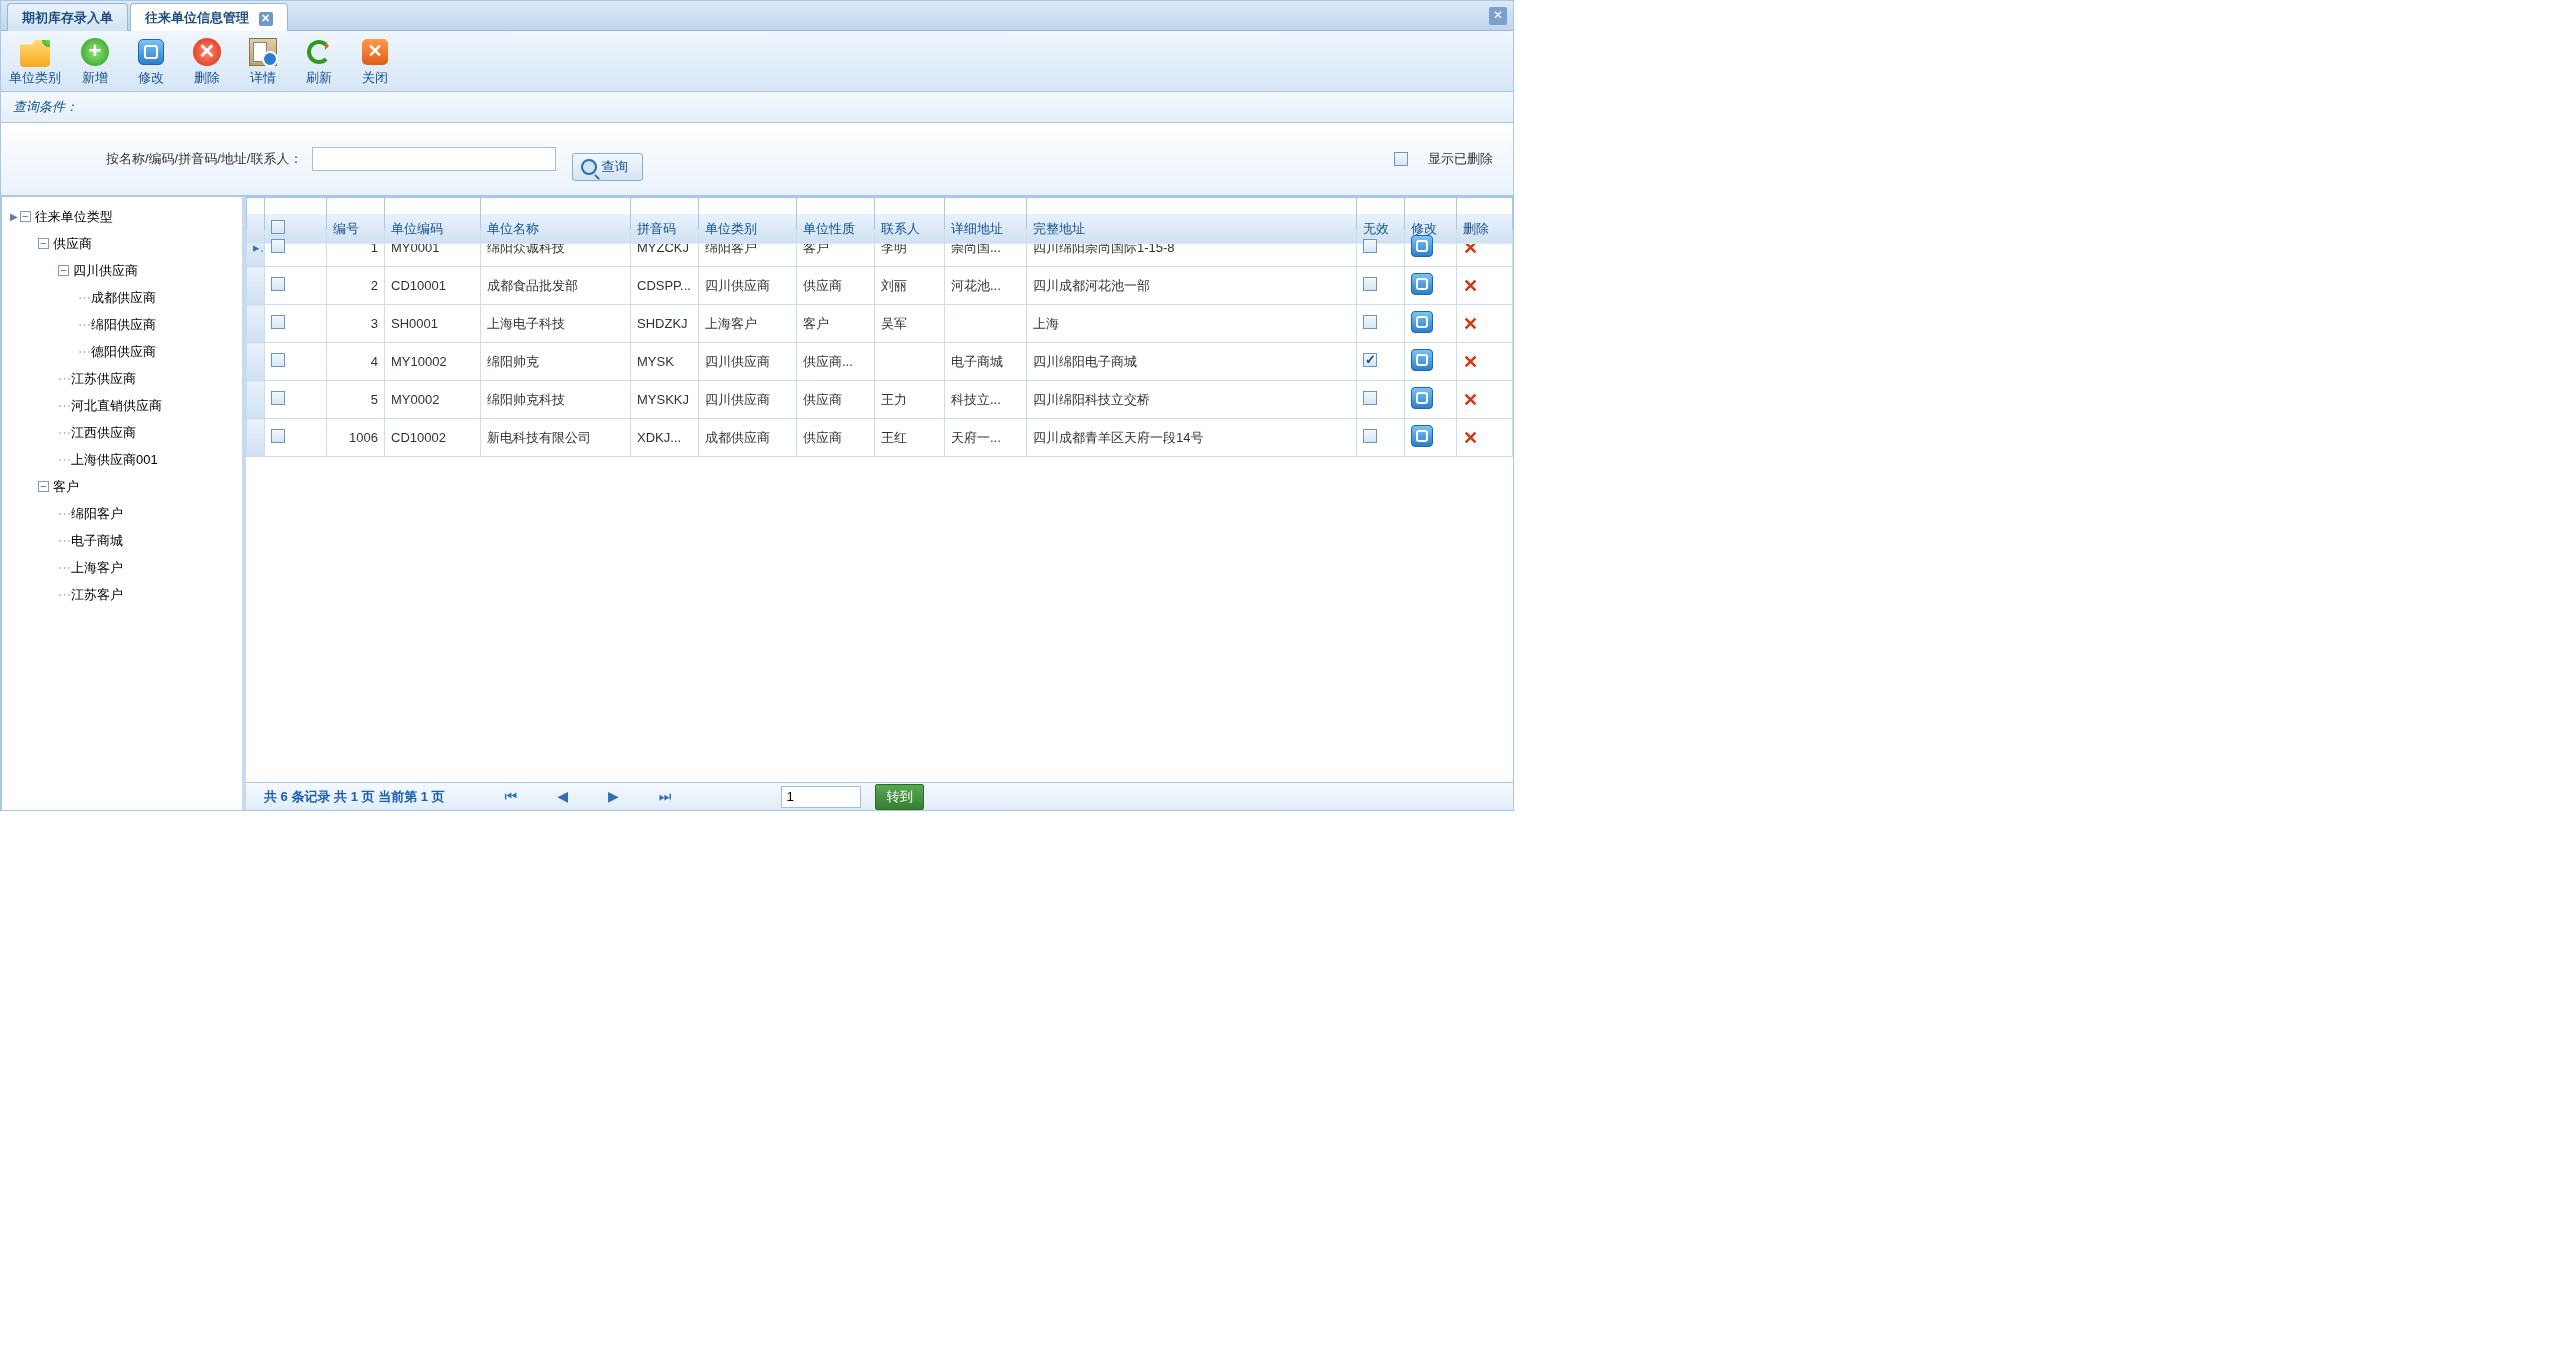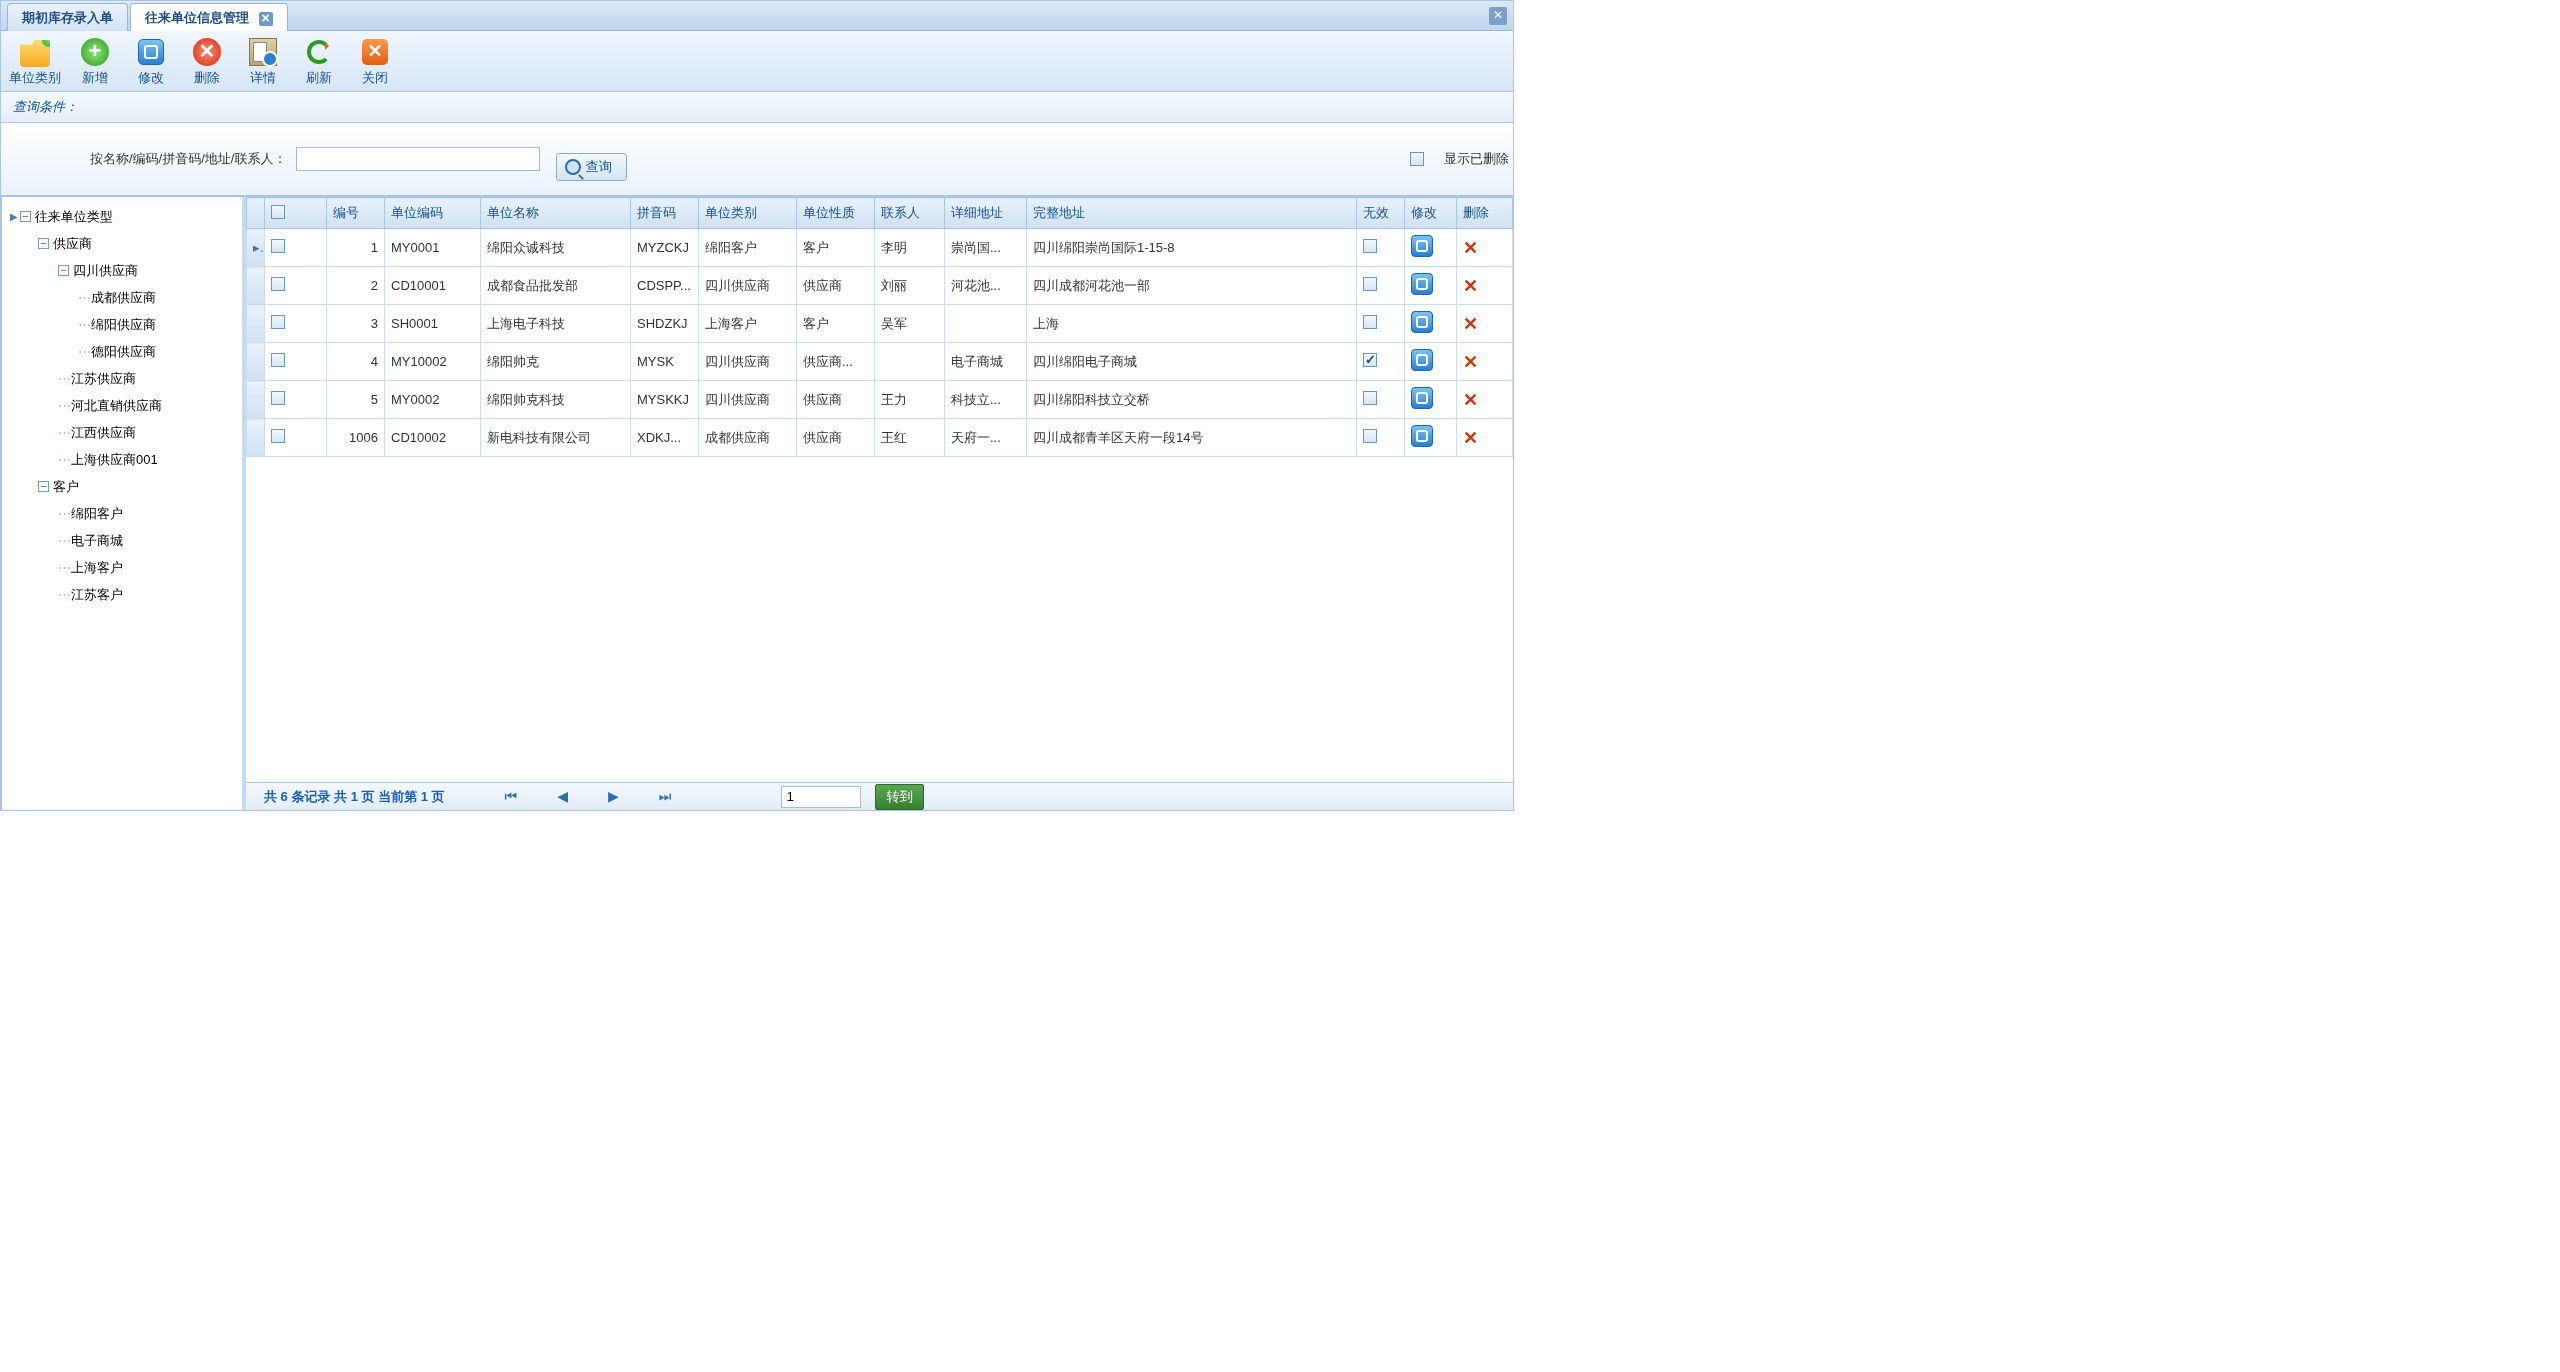--- a/index.html
+++ b/index.html
@@ -24,21 +24,21 @@
 .ic-del { width:28px;height:28px;border-radius:50%;background:radial-gradient(#ff8a6b,#d82a13);color:#fff;font-size:20px;font-weight:bold;line-height:26px;text-align:center;}
 .ic-detail{width:28px;height:28px;background:linear-gradient(#e0cfa5,#bda071);border:1px solid #8e7246;position:relative;}
 .ic-detail::before{content:"";position:absolute;left:3px;top:3px;width:12px;height:18px;background:#fff;border:1px solid #888;}
 .ic-detail::after{content:"";position:absolute;right:-2px;bottom:-2px;width:12px;height:12px;border-radius:50%;background:#2b7fcf;border:2px solid #fff;}
 .ic-refresh{width:28px;height:28px;border-radius:50%;position:relative;}
 .ic-refresh::before{content:"";position:absolute;inset:2px;border:4px solid #2e9a1f;border-right-color:transparent;border-radius:50%;}
 .ic-refresh::after{content:"";position:absolute;right:0;top:4px;border:4px solid transparent;border-left-color:#d86a15;}
 .ic-close{width:26px;height:26px;border-radius:5px;background:linear-gradient(#ff9a4a,#e25c12);color:#fff;font-size:18px;font-weight:bold;line-height:24px;text-align:center;}
 
 .querybar { background:linear-gradient(#f4f9fe,#e5eff9); border-bottom:1px solid #a8c7e6; padding:6px 12px; color:#15528e;font-style:italic; }
-.searchrow { background:linear-gradient(#fff,#e9f2fb); border-bottom:1px solid #a8c7e6; padding:14px 4px; display:flex; align-items:center; }
+.searchrow { background:linear-gradient(#fff,#e9f2fb); border-bottom:1px solid #a8c7e6; padding:14px 20px; display:flex; align-items:center; }
 .searchrow .label { margin-left:85px; margin-right:10px; color:#333; }
 .searchrow input[type=text]{ width:244px; height:24px; border:1px solid #a8bdd2; background:#fff; padding:0 4px; }
 .btn-search { margin-left:16px; height:28px; padding:0 14px 0 8px; background:linear-gradient(#f3f8fc,#d4e4f4); border:1px solid #8caecb; border-radius:3px; color:#15528e; cursor:pointer; display:flex; align-items:center; gap:4px;margin-top:16px;}
 .btn-search .mag{width:16px;height:16px;border:2px solid #2a6aae;border-radius:50%;position:relative;background:#cfe4f7;}
 .btn-search .mag::after{content:"";position:absolute;right:-5px;bottom:-5px;width:6px;height:2px;background:#2a6aae;transform:rotate(45deg);}
 .chk-deleted { margin-left:auto; display:flex; align-items:center; gap:20px; color:#333; }
 .chkbox{width:14px;height:14px;border:1px solid #6f95bb;background:linear-gradient(#f3f8fd,#d5e6f5);display:inline-block;position:relative;}
 .chkbox.checked::after{content:"✓";position:absolute;left:1px;top:-2px;font-size:13px;color:#15528e;font-weight:bold;}
 
 .body { flex:1; display:flex; min-height:0; }
@@ -46,21 +46,21 @@
 .treepanel::before{content:"";position:absolute;right:-4px;top:50%;width:4px;height:40px;background:repeating-linear-gradient(#8fb3d6 0 2px,transparent 2px 4px);}
 .tree { padding:6px 8px; line-height: 27px; color:#000; }
 .node { display:flex; align-items:center; white-space:nowrap; }
 .exp{width:11px;height:11px;border:1px solid #7a9bc3;background:#fff;color:#3a6aa0;font-size:11px;line-height:9px;text-align:center;margin-right:4px;cursor:pointer;flex-shrink:0;}
 .dotline{color:#8aa9c8;margin-right:2px;letter-spacing:-2px;}
 .tri{color:#597ba0;margin-right:2px;font-size:10px;}
 
 .gridwrap { flex:1; display:flex; flex-direction:column; min-width:0; border-top:1px solid #a8c7e6; }
 .grid { flex:1; overflow:auto; }
 table { border-collapse: collapse; width:100%; table-layout:fixed; }
-th { background:linear-gradient(#e9f2fb,#cfe1f2); border:1px solid #a8c7e6; padding:6px 6px; text-align:left; color:#15528e; font-weight:normal; position:sticky; top:0; }
+th { background:linear-gradient(#e9f2fb,#cfe1f2); border:1px solid #a8c7e6; padding:6px 6px; text-align:left; color:#15528e; font-weight:normal; position:sticky; top:16px; }
 th.center,td.center{text-align:left;}
 td { border:1px solid #cdddee; padding:6px 6px; background:#fff; white-space:nowrap; overflow:hidden; text-overflow:ellipsis; }
 .rowmark{width:14px;background:linear-gradient(#e9f2fb,#cfe1f2);}
 .rowmark.sel{color:#3970ab;}
 .btn-edit{display:inline-block;width:22px;height:22px;border-radius:4px;background:linear-gradient(#7cc3f7,#2a7fce);border:1px solid #1e68af;position:relative;cursor:pointer;}
 .btn-edit::after{content:"";position:absolute;inset:4px;border:2px solid #fff;border-radius:3px;}
 .btn-del{color:#d4350e;font-size:18px;font-weight:bold;cursor:pointer;}
 
 .pager { border-top:1px solid #a8c7e6; background:linear-gradient(#f4f9fe,#e1edf8); height:28px; display:flex; align-items:center; padding:0 18px; }
 .pager .summary{color:#1b5fb3;font-weight:bold;margin-right:60px;}

